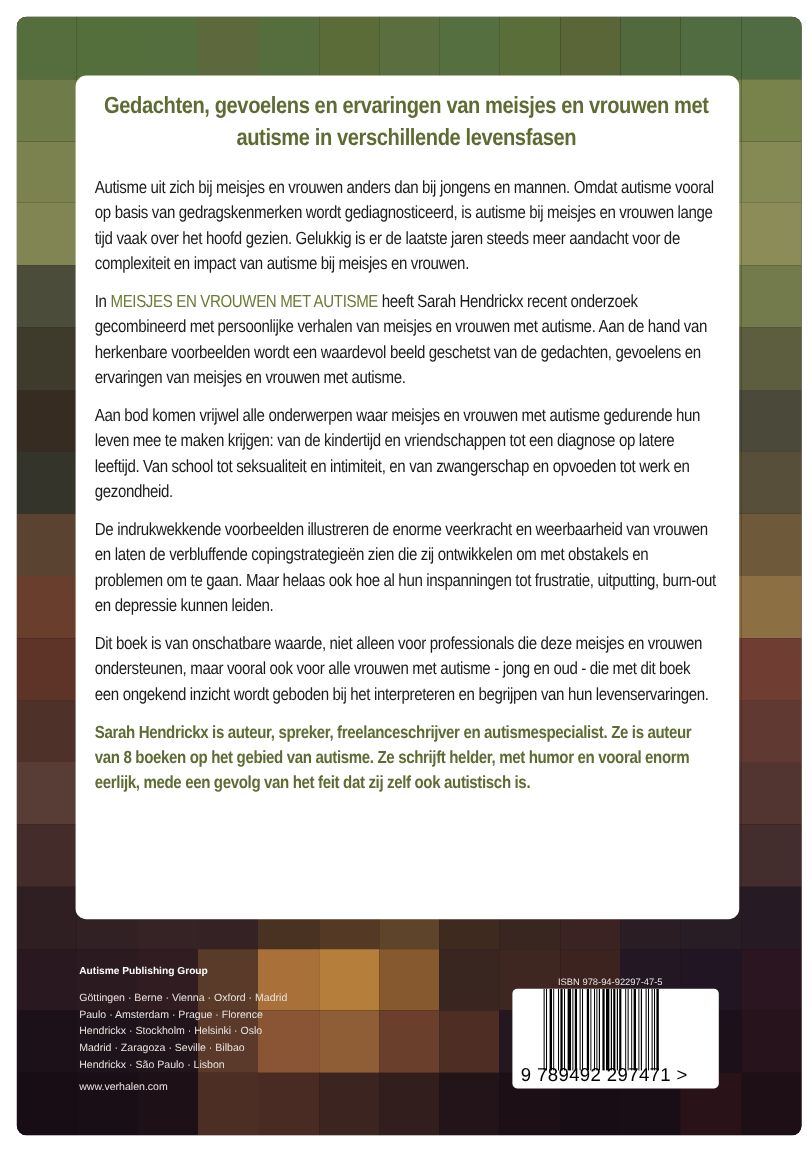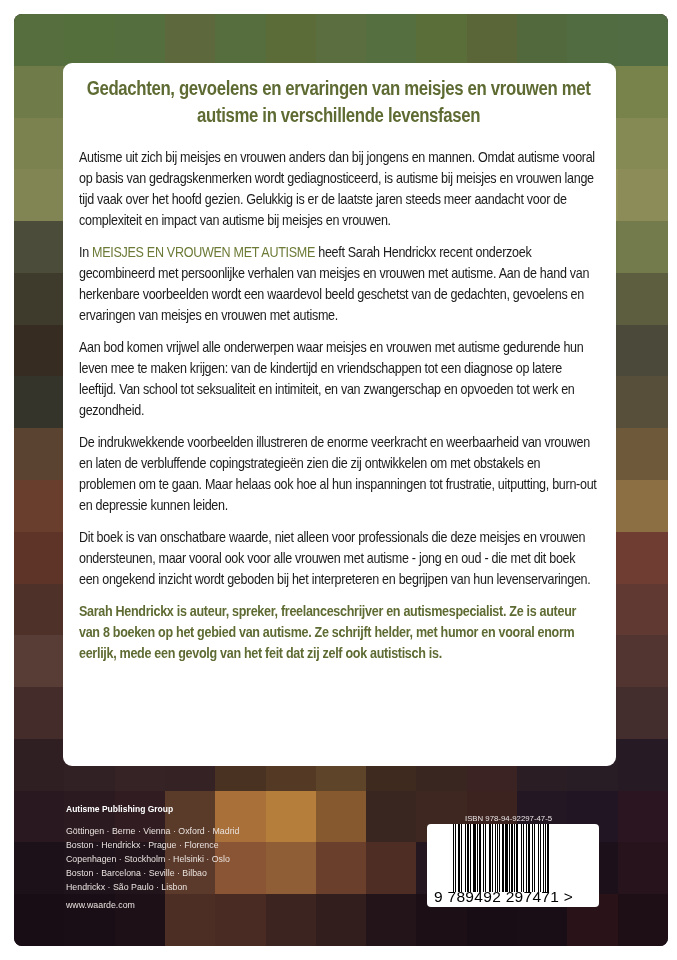--- a/index.html
+++ b/index.html
@@ -269,25 +269,25 @@
     <p class="para"><span>In </span><span class="hl">MEISJES EN VROUWEN MET AUTISME</span><span> heeft Sarah Hendrickx recent onderzoek gecombineerd met persoonlijke verhalen van meisjes en vrouwen met autisme. Aan de hand van herkenbare voorbeelden wordt een waardevol beeld geschetst van de gedachten, gevoelens en ervaringen van meisjes en vrouwen met autisme.</span></p>
     <p class="para">Aan bod komen vrijwel alle onderwerpen waar meisjes en vrouwen met autisme gedurende hun leven mee te maken krijgen: van de kindertijd en vriendschappen tot een diagnose op latere leeftijd. Van school tot seksualiteit en intimiteit, en van zwangerschap en opvoeden tot werk en gezondheid.</p>
     <p class="para">De indrukwekkende voorbeelden illustreren de enorme veerkracht en weerbaarheid van vrouwen en laten de verbluffende copingstrategieën zien die zij ontwikkelen om met obstakels en problemen om te gaan. Maar helaas ook hoe al hun inspanningen tot frustratie, uitputting, burn-out en depressie kunnen leiden.</p>
     <p class="para">Dit boek is van onschatbare waarde, niet alleen voor professionals die deze meisjes en vrouwen ondersteunen, maar vooral ook voor alle vrouwen met autisme - jong en oud - die met dit boek een ongekend inzicht wordt geboden bij het interpreteren en begrijpen van hun levenservaringen.</p>
     <p class="para bio">Sarah Hendrickx is auteur, spreker, freelanceschrijver en autismespecialist. Ze is auteur van 8 boeken op het gebied van autisme. Ze schrijft helder, met humor en vooral enorm eerlijk, mede een gevolg van het feit dat zij zelf ook autistisch is.</p>
   </div>
 
   <div id="footer-left">
     <div class="pub">Autisme Publishing Group</div>
     <div class="city">Göttingen · Berne · Vienna · Oxford · Madrid</div>
-    <div class="city">Boston · Hendrickx · Prague · Florence</div>
-    <div class="city">Copenhagen · Stockholm · Helsinki · Oslo</div>
-    <div class="city">Boston · Barcelona · Seville · Bilbao</div>
+    <div class="city">Paulo · Amsterdam · Prague · Florence</div>
+    <div class="city">Hendrickx · Stockholm · Helsinki · Oslo</div>
+    <div class="city">Madrid · Zaragoza · Seville · Bilbao</div>
     <div class="city">Hendrickx · São Paulo · Lisbon</div>
-    <div class="web">www.waarde.com</div>
+    <div class="web">www.verhalen.com</div>
   </div>
 
   <div id="isbn">ISBN 978-94-92297-47-5</div>
 
   <div id="barcode">
     <div id="bars">
         <span style="width: 1px; background: rgb(0, 0, 0);"></span>
         <span style="width: 1px; background: rgb(255, 255, 255);"></span>
         <span style="width: 1px; background: rgb(0, 0, 0);"></span>
         <span style="width: 2px; background: rgb(255, 255, 255);"></span>

